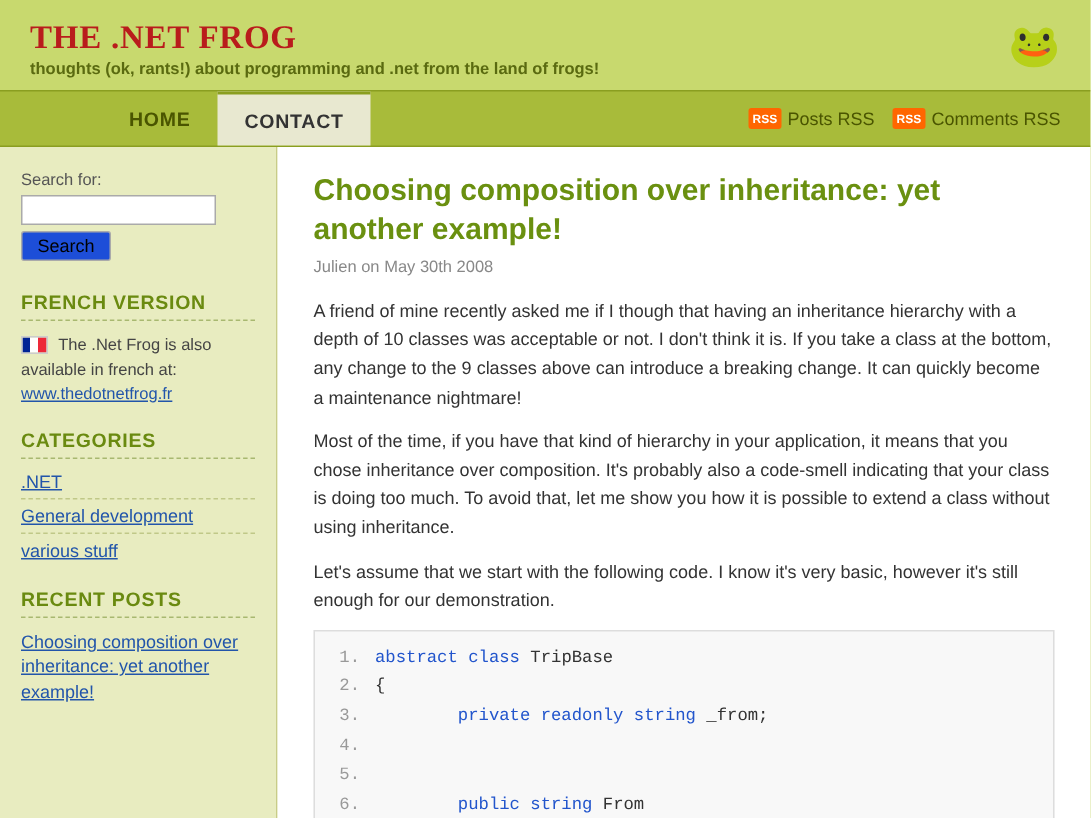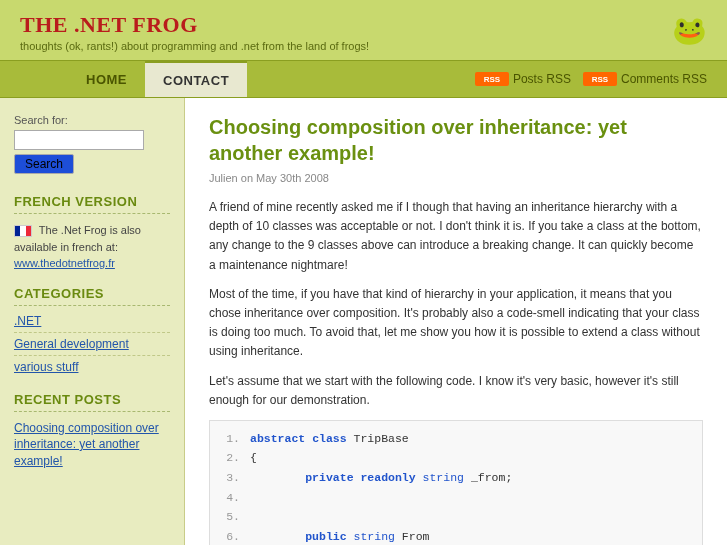--- a/index.html
+++ b/index.html
@@ -23,20 +23,21 @@
       font-size: 22px;
       font-weight: bold;
       color: #b91c1c;
       letter-spacing: 0.5px;
       font-family: Georgia, serif;
     }
     #site-subtitle {
       font-size: 11px;
       color: #5a6a10;
       margin-top: 2px;
+      font-weight: bold;
     }
     #frog-icon {
       font-size: 28px;
       color: #4a5a00;
       margin-top: 2px;
     }
 
     
     #navbar {
       background: #a8bb3a;
@@ -75,21 +76,21 @@
     .rss-link {
       color: #4a5500;
       font-size: 12px;
       text-decoration: none;
       display: flex;
       align-items: center;
       gap: 4px;
       cursor: pointer;
     }
     .rss-icon {
-      width: 34px;
+      width: 22px;
       height: 14px;
       background: #f60;
       border-radius: 2px;
       display: inline-flex;
       align-items: center;
       justify-content: center;
       color: white;
       font-size: 8px;
       font-weight: bold;
     }
@@ -232,21 +233,21 @@
     .code-line {
       display: flex;
       gap: 10px;
     }
     .line-num {
       color: #999;
       min-width: 18px;
       text-align: right;
       user-select: none;
     }
-    .code-keyword { color: #2255cc; font-weight: bold; }
+    .code-keyword { color: #2255cc; font-weight: normal; }
     .code-type { color: #2255cc; }
     .code-normal { color: #333; }
   </style>
 </head>
 <body>
 
 <div id="header">
   <div id="header-title-area">
     <div id="site-title">THE .NET FROG</div>
     <div id="site-subtitle">thoughts (ok, rants!) about programming and .net from the land of frogs!</div>

